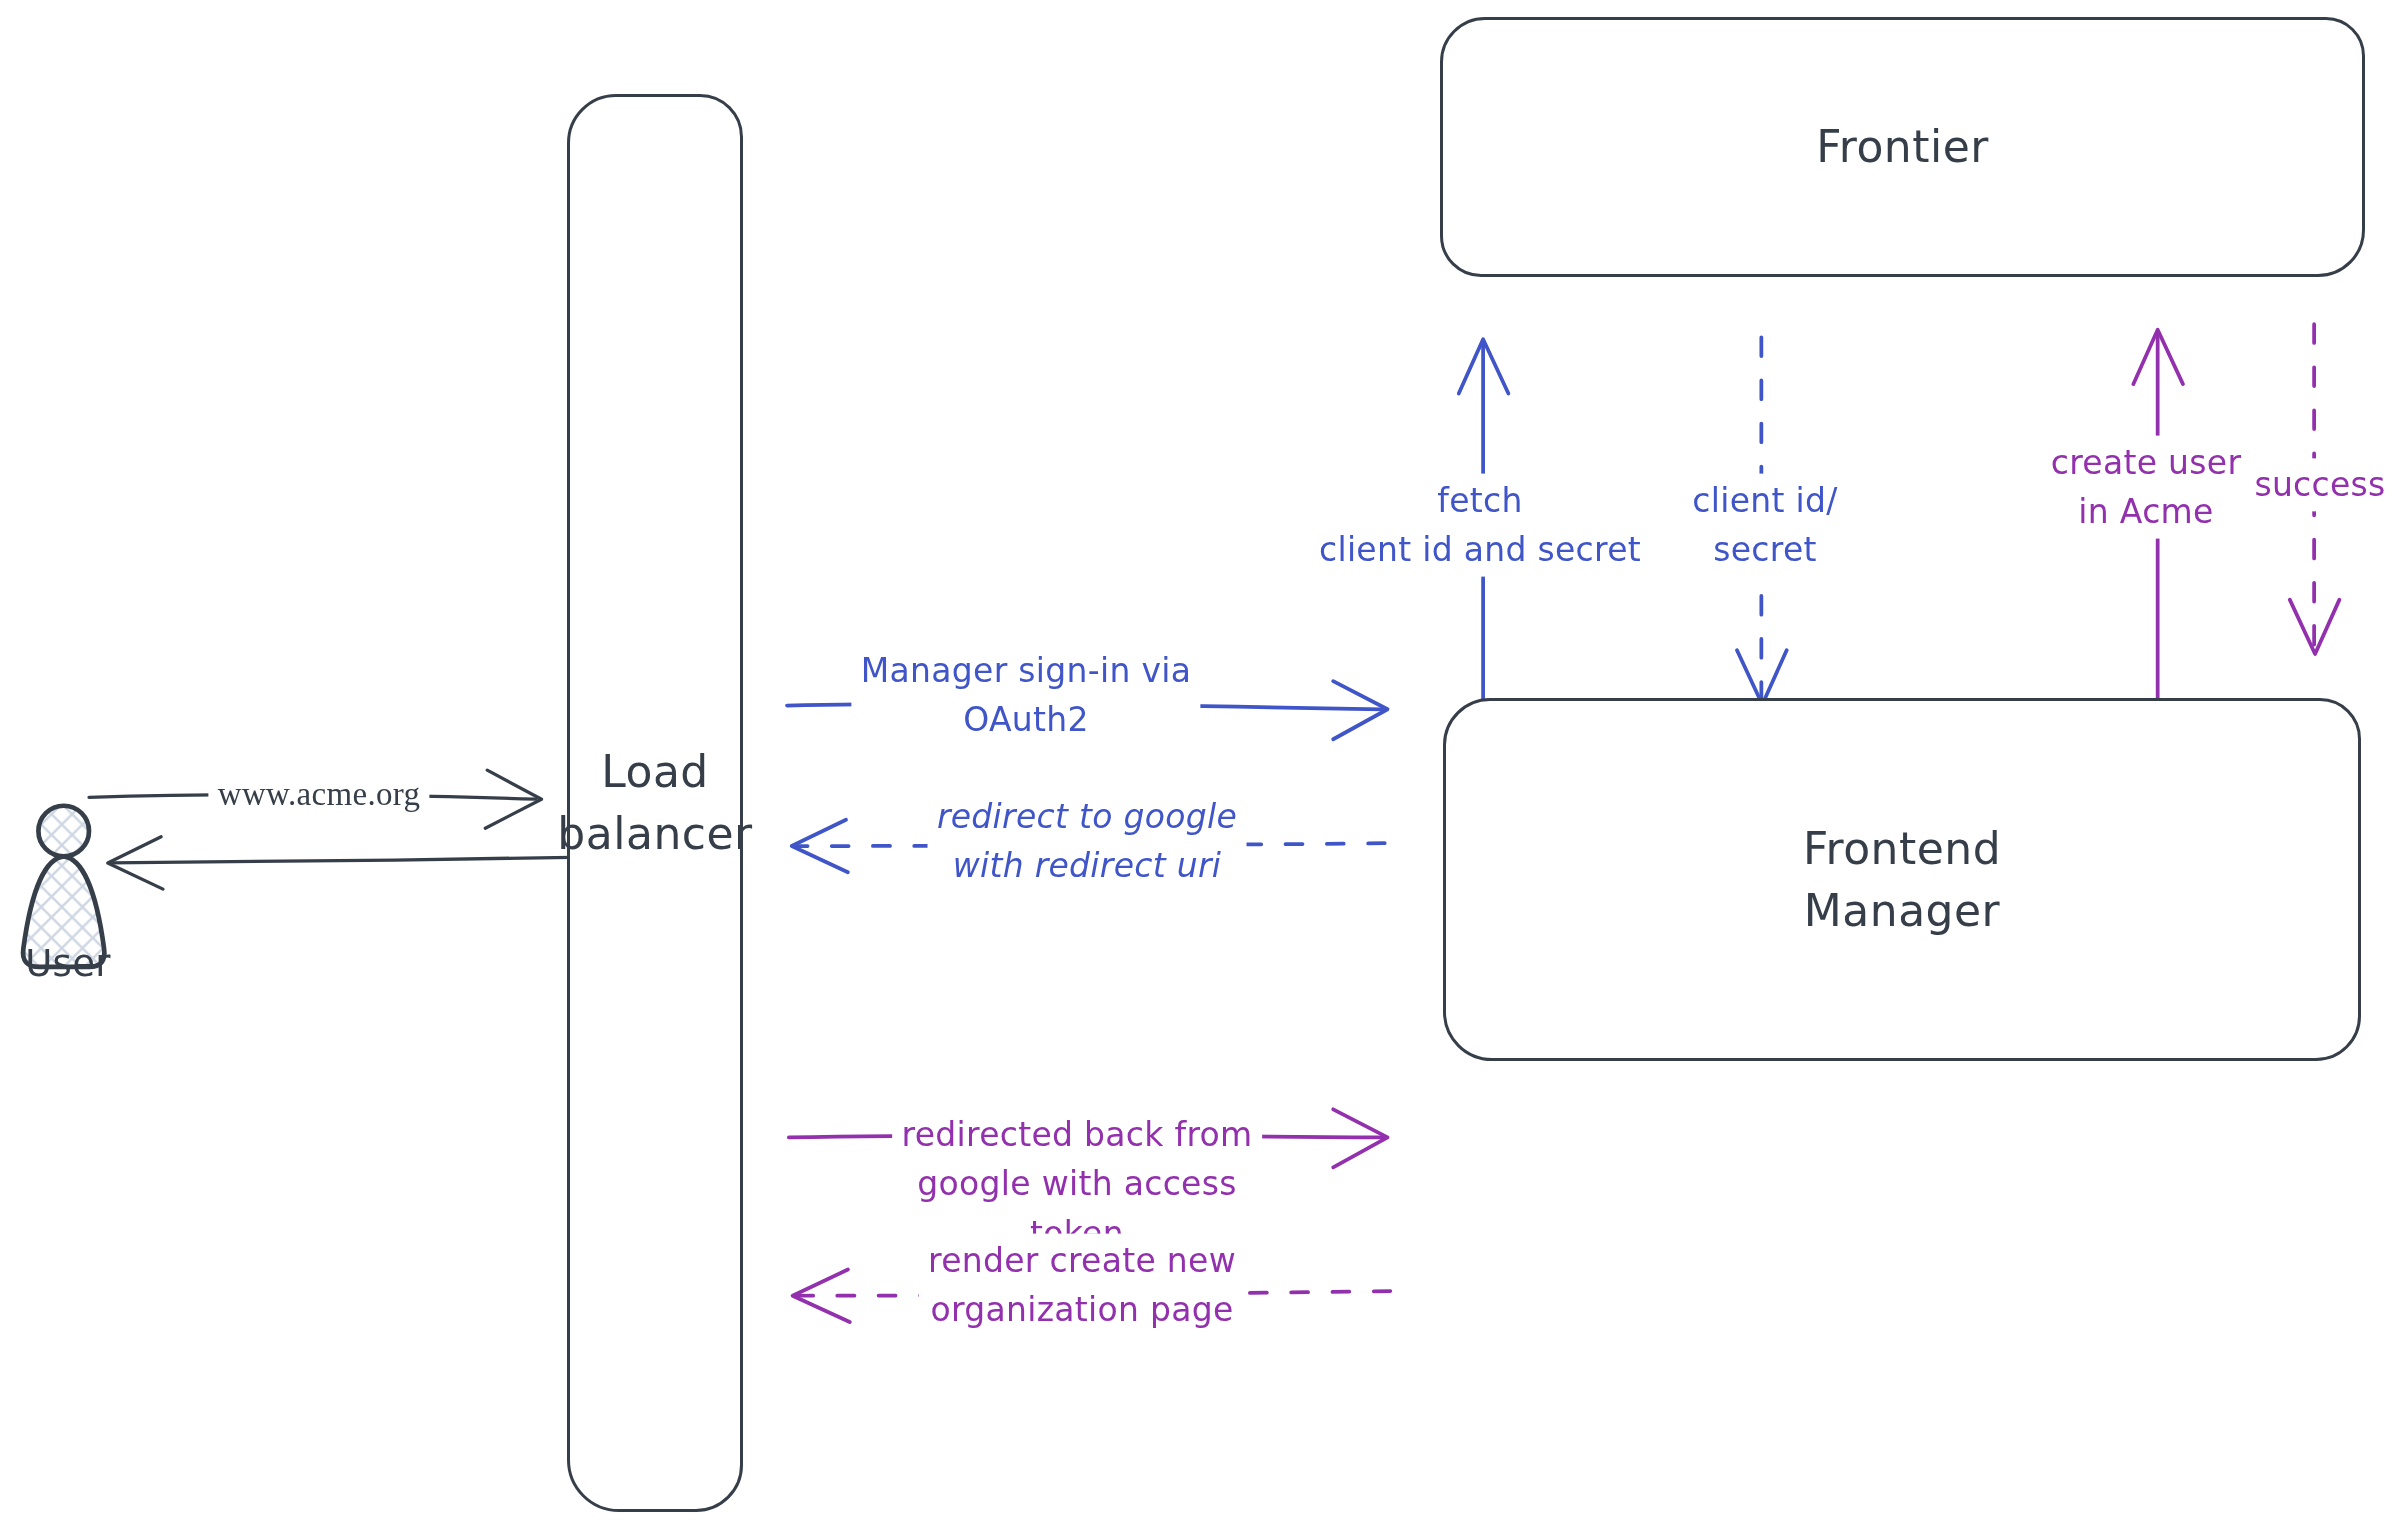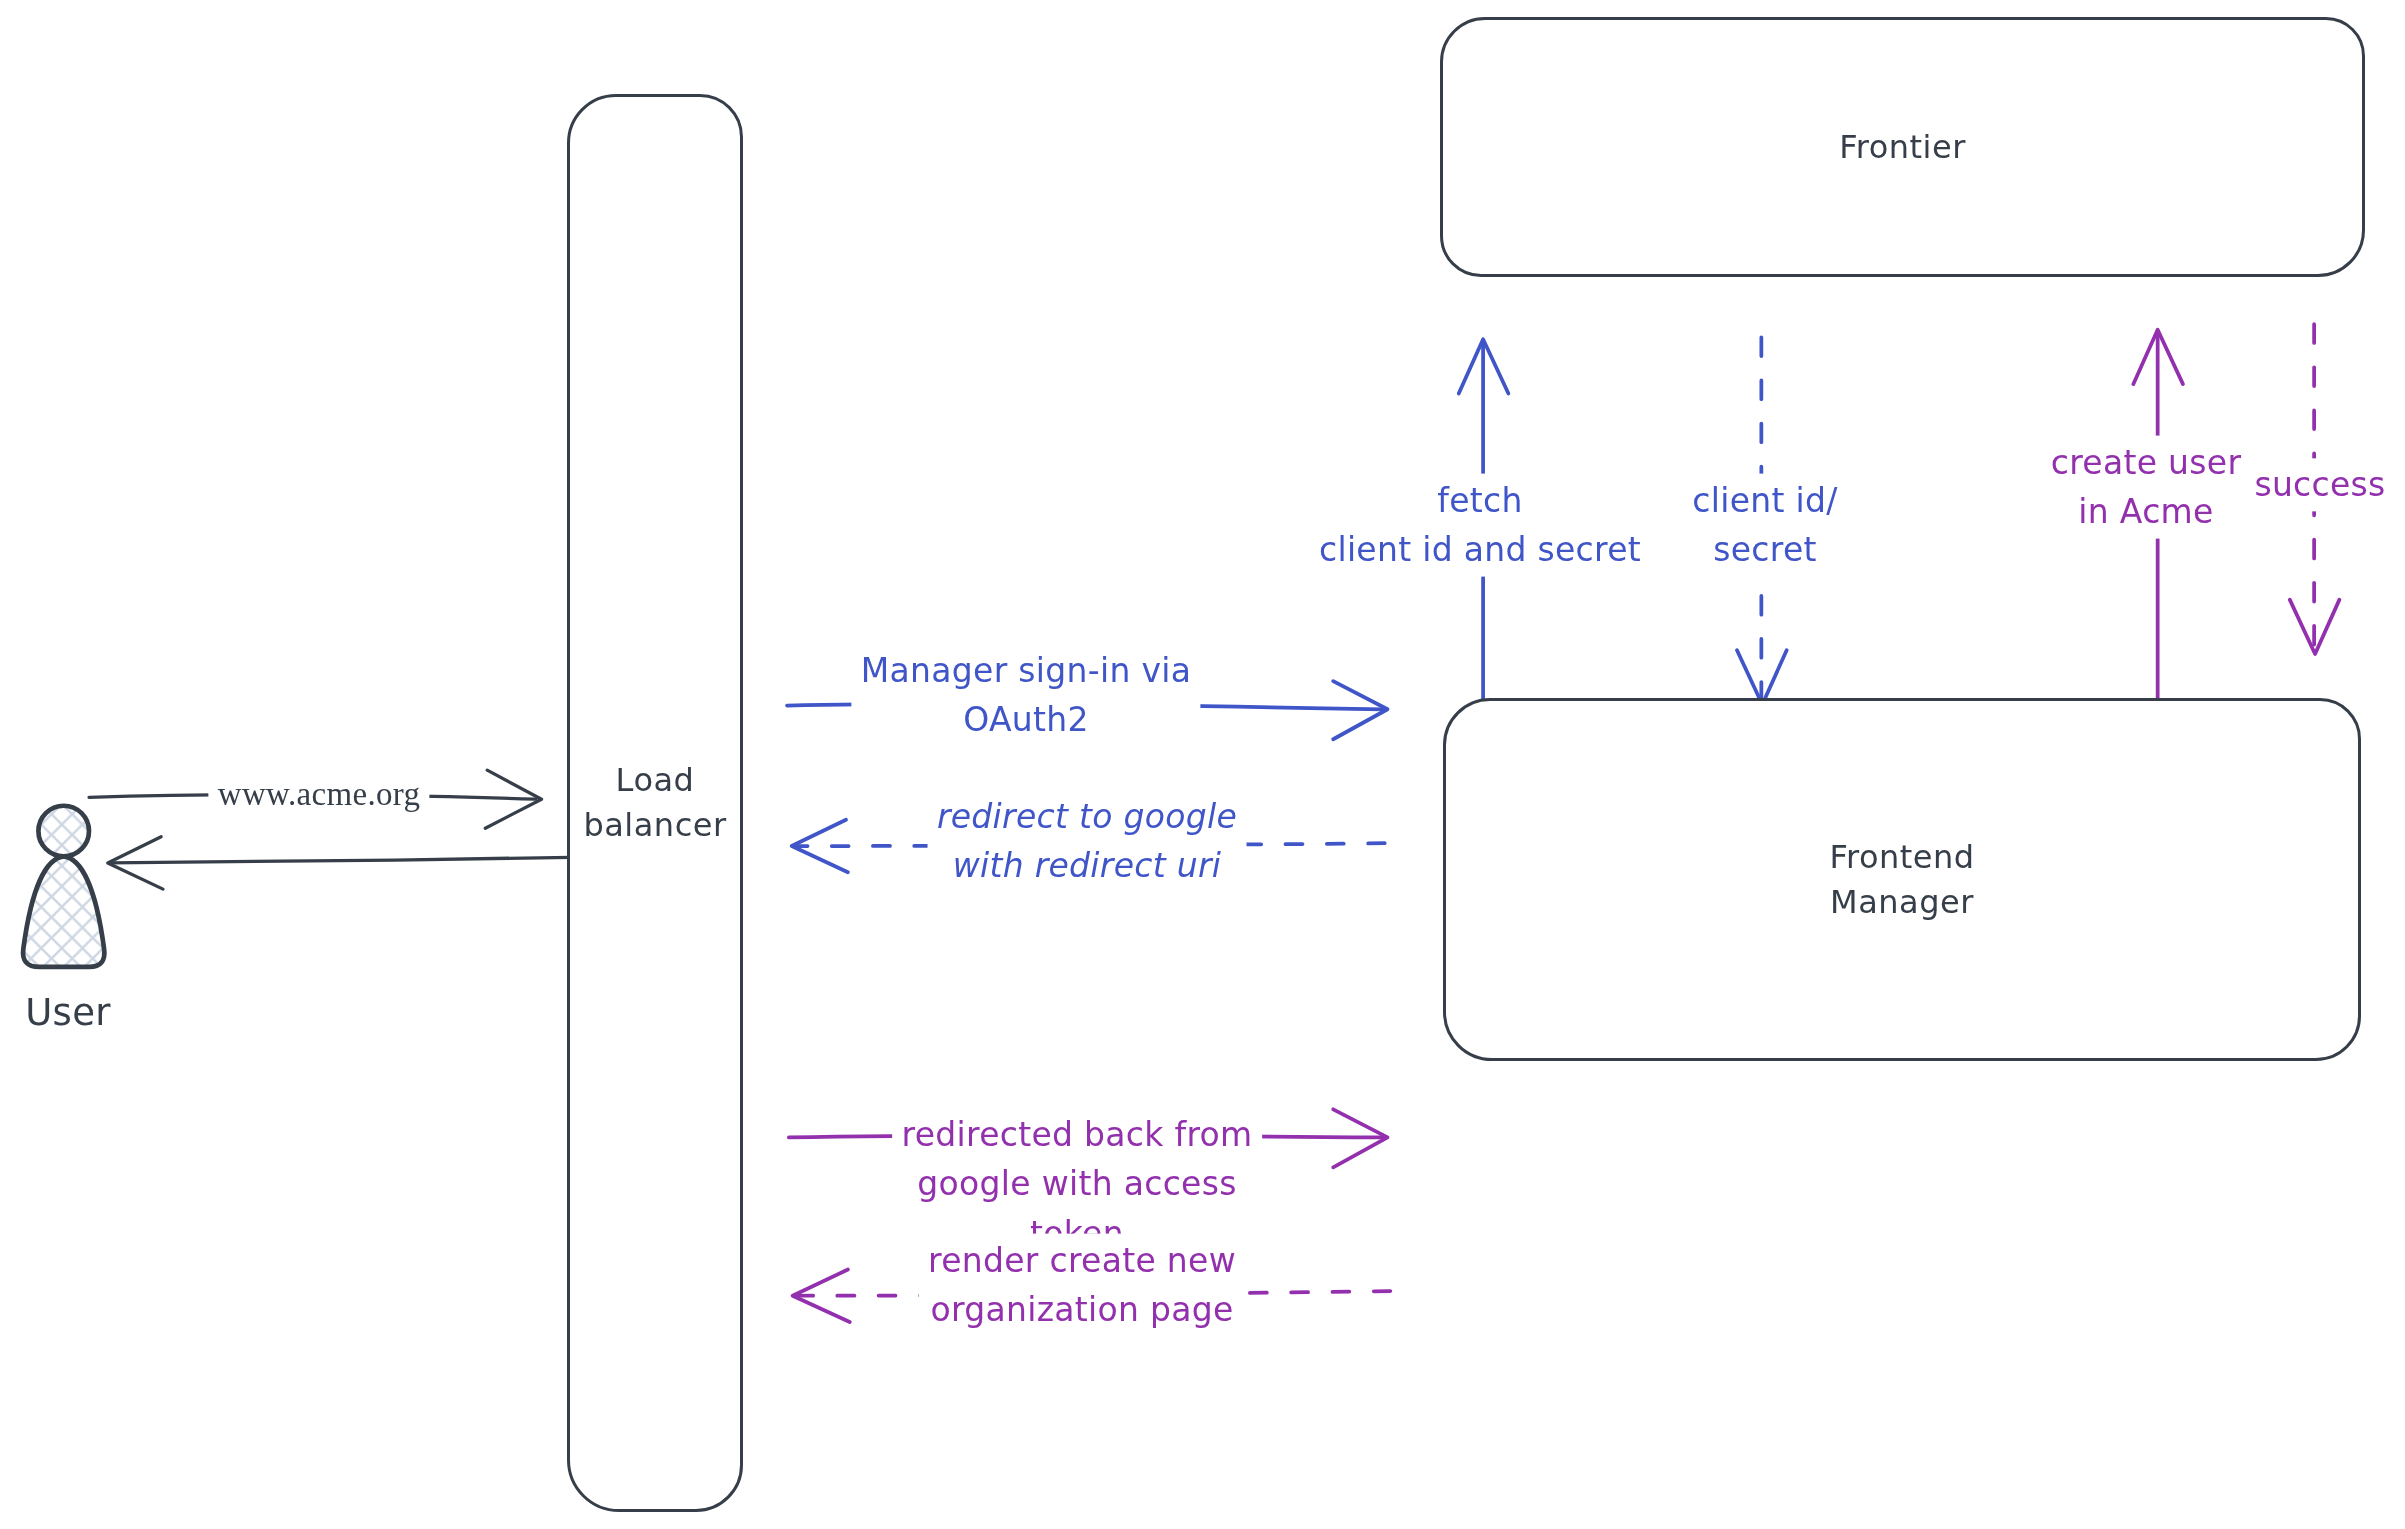--- a/index.html
+++ b/index.html
@@ -39,21 +39,21 @@
   .box {
     position: absolute;
     background: var(--background);
     border: 3.3px solid var(--ink);
     display: flex;
     align-items: center;
     justify-content: center;
     box-sizing: border-box;
   }
   .box-label {
-    font-size: 32px;
+    font-size: 44px;
     line-height: 1.4;
     text-align: center;
     color: var(--ink);
     white-space: pre-line;
     letter-spacing: 0.5px;
   }
   .box-lb       { left: 567px;  top: 94px; width: 176px; height: 1418px; border-radius: 49px 43px 47px 52px; }
   .box-frontier { left: 1440px; top: 17px;  width: 925px; height: 260px;  border-radius: 45px 39px 47px 41px; }
   .box-fm       { left: 1443px; top: 698px; width: 918px; height: 363px;  border-radius: 47px 41px 45px 49px; }
 
@@ -74,21 +74,21 @@
 
   .lbl-acme       { left: 319px;  top: 795px; font-family: Liberation Serif, serif; }
   .lbl-google     { left: 1026px; top: 695px; }
   .lbl-redirect   { left: 1087px; top: 841px; font-style: italic; }
   .lbl-back       { left: 1077px; top: 1184px; }
   .lbl-render     { left: 1082px; top: 1285px; }
   .lbl-fetch      { left: 1480px; top: 525px; }
   .lbl-clientid   { left: 1765px; top: 525px; }
   .lbl-createuser { left: 2146px; top: 487px; }
   .lbl-success    { left: 2320px; top: 485px; padding: 1.9px 13px; }
-  .lbl-user       { left: 68px;   top: 1013px; font-size: 37px; background: transparent; }
+  .lbl-user       { left: 68px;   top: 964px; font-size: 37px; background: transparent; }
 </style>
 </head>
 <body>
 
 <div class="canvas">
 
   <svg class="layer" viewBox="0 0 2567 1633">
     <defs>
       <pattern id="hatch" patternUnits="userSpaceOnUse" width="22" height="22">
         <rect width="22" height="22" fill="#ffffff"></rect>

